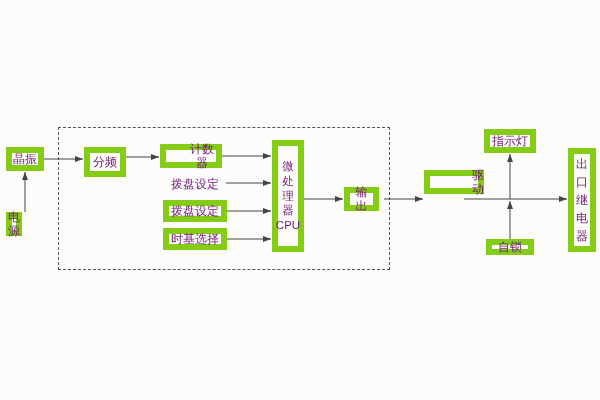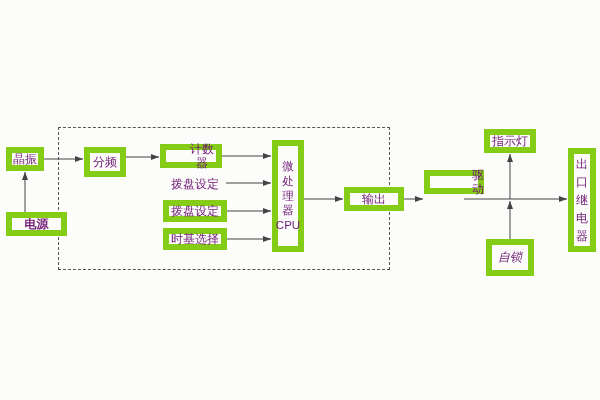--- a/index.html
+++ b/index.html
@@ -80,45 +80,45 @@
       <line x1="304" y1="199" x2="343" y2="199" marker-end="url(#arrow)"></line>
       <line x1="384" y1="199" x2="423" y2="199" marker-end="url(#arrow)"></line>
       <line x1="464" y1="199" x2="567" y2="199" marker-end="url(#arrow)"></line>
       <line x1="510" y1="199" x2="510" y2="154" marker-end="url(#arrow)"></line>
       <line x1="510" y1="239" x2="510" y2="201" marker-end="url(#arrow)"></line>
     </g>
   </svg>
 
   <div class="box" style="left:6px;top:147px;width:38px;height:24px;">晶振</div>
 
-  <div class="box" style="left:6px;top:212px;width:61px;height:24px;font-weight:bold;">电源</div>
+  <div class="box" style="left:6px;top:212px;width:16px;height:24px;">电源</div>
 
   <div class="box" style="left:84px;top:147px;width:42px;height:30px;">分频</div>
 
   <div class="box" style="left:160px;top:144px;width:62px;height:24px;padding-left:22px;">计数器</div>
 
   <div class="plain-label" style="left:165px;top:176px;width:60px;">拨盘设定</div>
 
   <div class="box" style="left:163px;top:200px;width:64px;height:22px;">拨盘设定</div>
 
   <div class="box" style="left:163px;top:228px;width:64px;height:22px;">时基选择</div>
 
   <div class="box cpu" style="left:272px;top:140px;width:32px;height:112px;">微
 处
 理
 器
 CPU</div>
 
-  <div class="box" style="left:344px;top:187px;width:60px;height:24px;">输出</div>
+  <div class="box" style="left:344px;top:187px;width:35px;height:24px;">输出</div>
 
   <div class="box" style="left:424px;top:170px;width:40px;height:24px;padding-left:48px;">驱动</div>
 
   <div class="box" style="left:484px;top:129px;width:52px;height:24px;">指示灯</div>
 
-  <div class="box" style="left:486px;top:239px;width:48px;height:37px;font-style:italic;">自锁</div>
+  <div class="box" style="left:486px;top:239px;width:48px;height:16px;">自锁</div>
 
   <div class="box vtext" style="left:568px;top:148px;width:28px;height:104px;">出
 口
 继
 电
 器</div>
 
 </div>
 
 </body></html>

